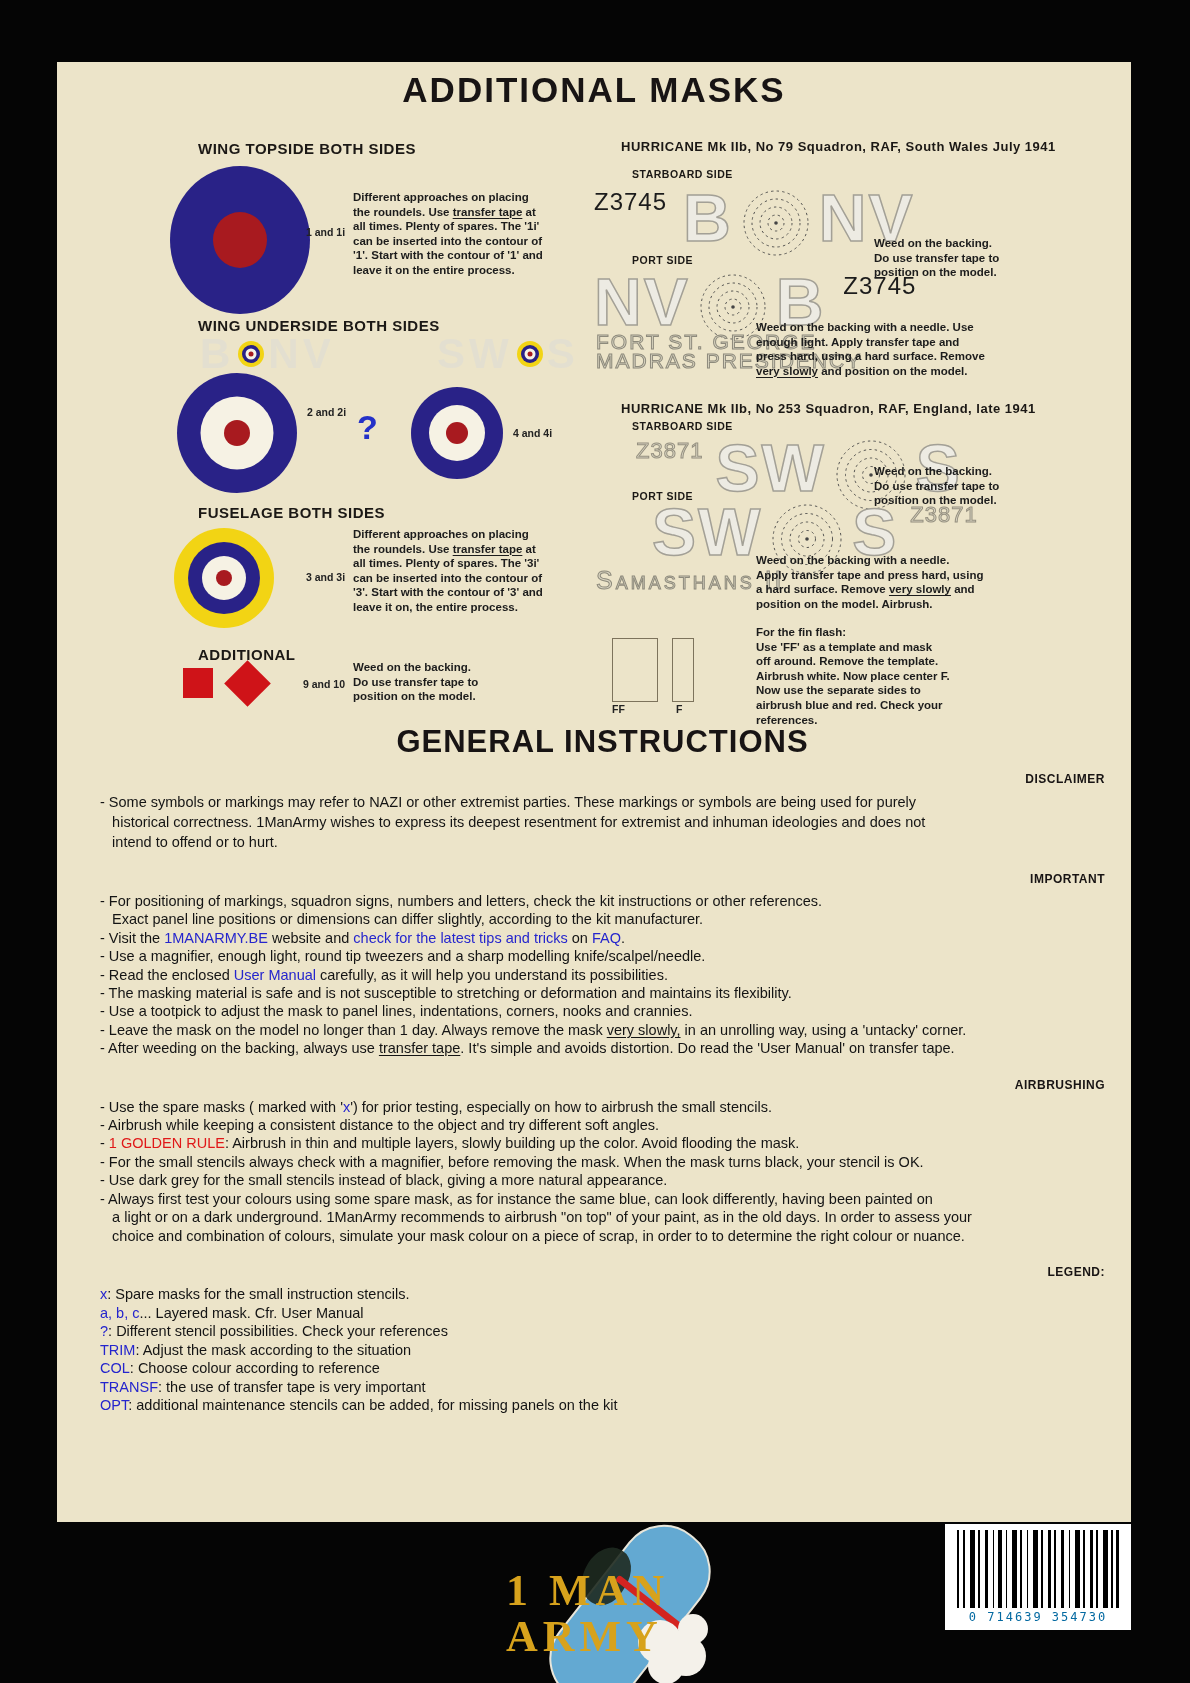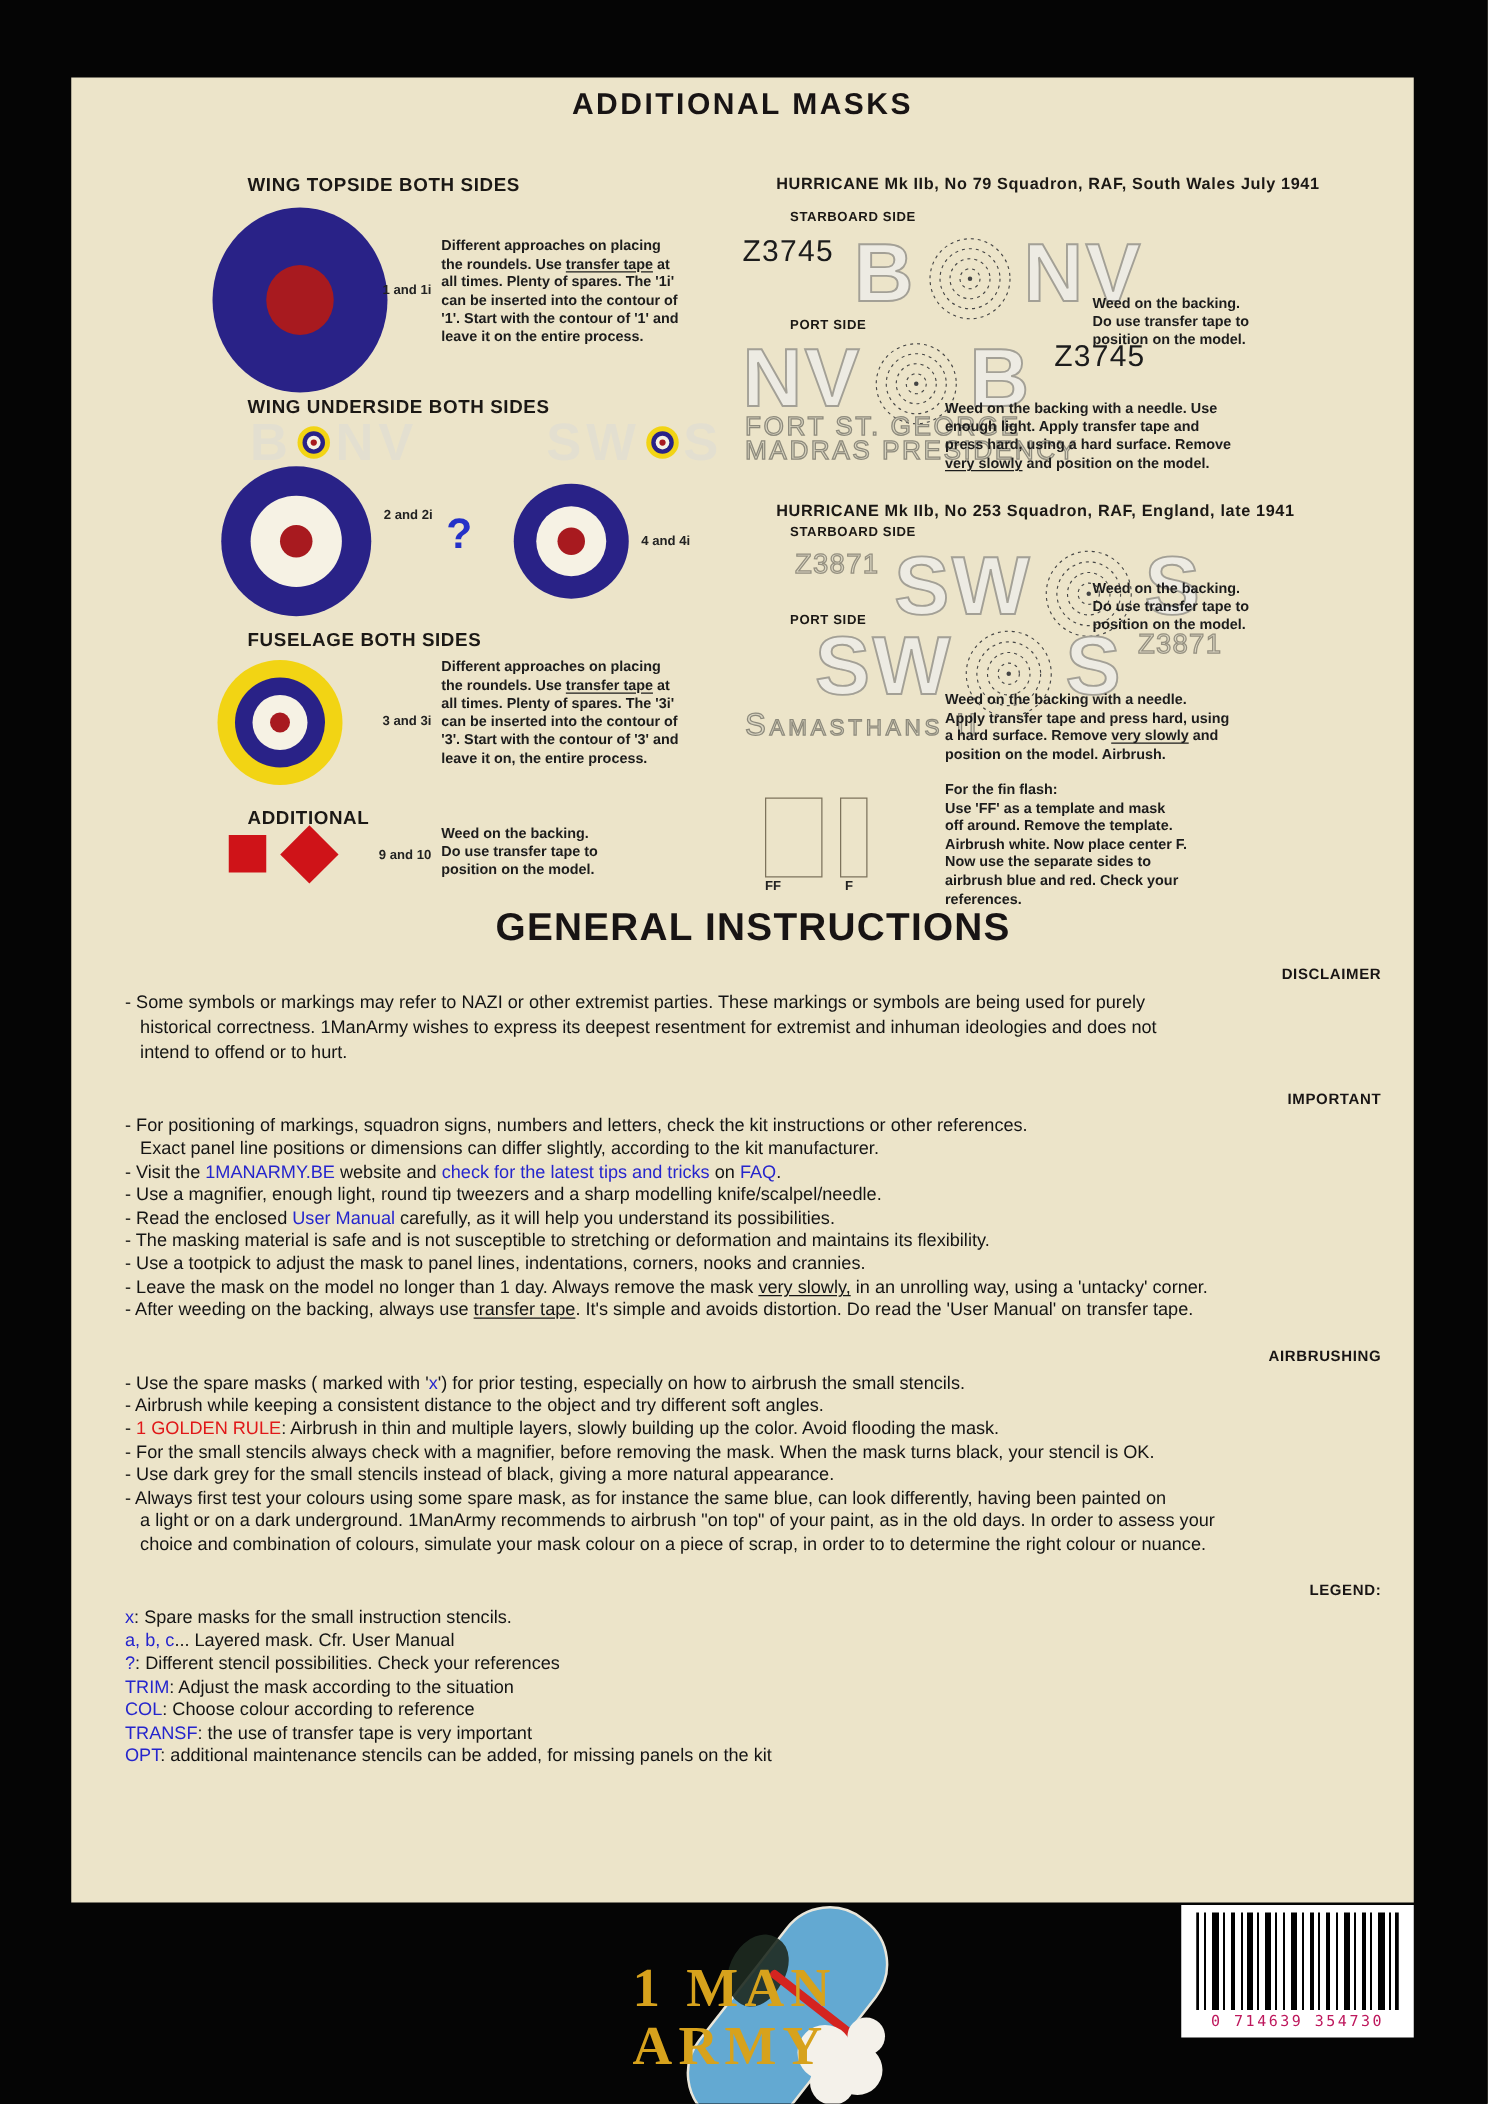--- a/index.html
+++ b/index.html
@@ -1,21 +1,21 @@
 <!DOCTYPE html>
 <html><head>
 <meta charset="utf-8">
 <style>
   html,body{margin:0;padding:0;background:#000;}
   .canvas{position:relative;width:1190px;height:1683px;background:#050505;overflow:hidden;
           font-family:"Liberation Sans",sans-serif;color:#141414;}
   .page{position:absolute;left:57px;top:62px;width:1074px;height:1460px;background:#ece4c9;}
   .abs{position:absolute;}
   .doc-title{position:absolute;left:57px;top:70px;width:1074px;text-align:center;
-             font-size:24px;font-weight:bold;letter-spacing:2px;color:#181414;}
+             font-size:35px;font-weight:bold;letter-spacing:2px;color:#181414;}
   .sec-label{position:absolute;font-size:15px;font-weight:bold;letter-spacing:.5px;color:#1b1815;margin-left:38px;}
   .tag{position:absolute;font-size:10.5px;font-weight:bold;color:#222;}
   .note{position:absolute;font-size:11.5px;font-weight:bold;color:#1c1c1c;}
   .note .ln{line-height:14.6px;white-space:pre-wrap;}
   
   .round{position:absolute;border-radius:50%;}
   .center{position:absolute;left:50%;top:50%;transform:translate(-50%,-50%);border-radius:50%;}
   
   .ghost-row{position:absolute;display:flex;align-items:center;gap:4px;}
   .ghost-letters{font-size:42px;font-weight:bold;letter-spacing:4px;color:#e3dfd0;}
@@ -60,21 +60,21 @@
     background:linear-gradient(90deg,
       #000 0 1.5%, #fff 1.5% 4%, #000 4% 5%, #fff 5% 8%, #000 8% 11%, #fff 11% 13%,
       #000 13% 14%, #fff 14% 17%, #000 17% 19%, #fff 19% 22%, #000 22% 23%, #fff 23% 25%,
       #000 25% 28%, #fff 28% 30%, #000 30% 31%, #fff 31% 34%, #000 34% 37%, #fff 37% 39%,
       #000 39% 40%, #fff 40% 43%, #000 43% 44%, #fff 44% 47%, #000 47% 50%, #fff 50% 52%,
       #000 52% 53%, #fff 53% 56%, #000 56% 58%, #fff 58% 60%, #000 60% 61%, #fff 61% 64%,
       #000 64% 66%, #fff 66% 69%, #000 69% 70%, #fff 70% 73%, #000 73% 76%, #fff 76% 78%,
       #000 78% 79%, #fff 79% 82%, #000 82% 84%, #fff 84% 86%, #000 86% 87%, #fff 87% 90%,
       #000 90% 93%, #fff 93% 95%, #000 95% 96%, #fff 96% 98%, #000 98% 100%);}
   .bc-digits{position:absolute;left:0;top:86px;width:186px;text-align:center;
-             font-family:"DejaVu Sans Mono",monospace;font-size:12px;color:#be185d;letter-spacing:2px;}
+             font-family:"DejaVu Sans Mono",monospace;font-size:12px;color:#0369a1;letter-spacing:2px;}
 </style>
 </head>
 <body>
 
 <div class="canvas">
   <div class="page"></div>
 
   <div class="doc-title">ADDITIONAL MASKS</div>
 
   <div class="sec-label" style="left:160px;top:140px;">WING TOPSIDE BOTH SIDES</div>

